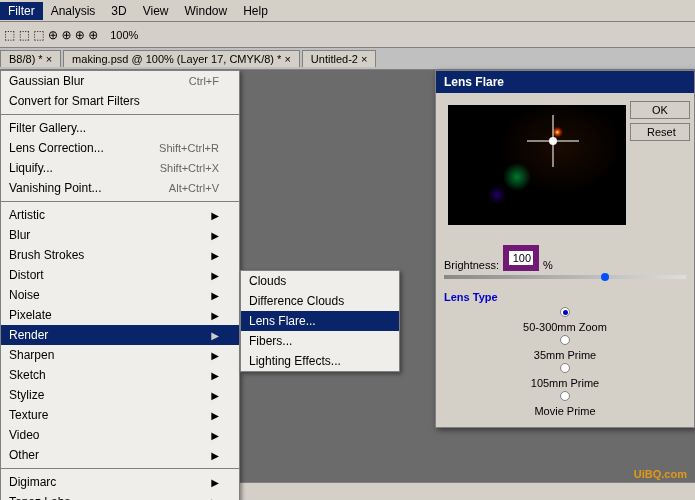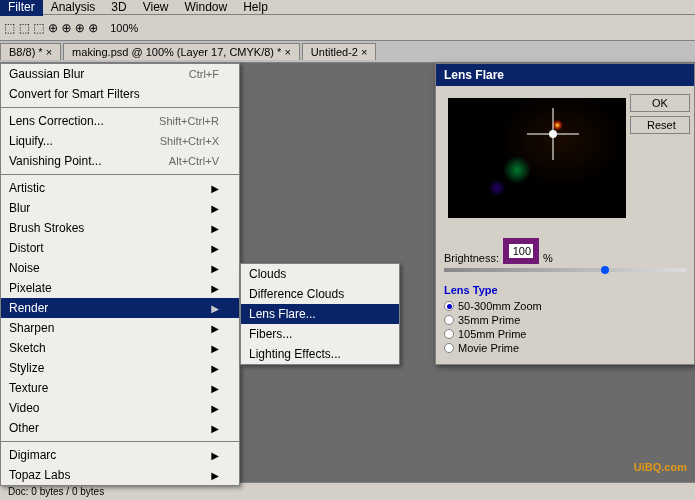--- a/index.html
+++ b/index.html
@@ -1,19 +1,19 @@
 <!DOCTYPE html>
 <html><head>
   <meta charset="utf-8">
   <style>
     * { margin: 0; padding: 0; box-sizing: border-box; }
     body { width: 695px; height: 500px; background: #6b6b6b; font-family: 'Segoe UI', Arial, sans-serif; font-size: 12px; overflow: hidden; position: relative; }
 
     
-    .menu-bar { background: #d4d0c8; height: 15px; display: flex; align-items: center; border-bottom: 1px solid #808080; }
+    .menu-bar { background: #d4d0c8; height: 22px; display: flex; align-items: center; border-bottom: 1px solid #808080; }
     .menu-item { padding: 2px 8px; cursor: pointer; white-space: nowrap; }
     .menu-item:hover, .menu-item.active { background: #0a246a; color: white; }
 
     
     .toolbar { background: #d4d0c8; height: 26px; display: flex; align-items: center; padding: 0 4px; border-bottom: 1px solid #808080; gap: 4px; }
 
     
     .tab-bar { background: #c0c0c0; height: 22px; display: flex; align-items: center; border-bottom: 1px solid #808080; }
     .tab { background: #d4d0c8; border: 1px solid #808080; border-bottom: none; padding: 2px 8px; font-size: 11px; cursor: pointer; white-space: nowrap; margin-right: 2px; }
 
@@ -40,21 +40,21 @@
     .dialog-controls { padding: 4px 8px; }
     .dialog-btn { background: #d4d0c8; border: 1px solid #808080; padding: 2px 16px; font-size: 11px; cursor: pointer; margin-bottom: 4px; width: 60px; }
     .brightness-row { display: flex; align-items: flex-end; gap: 4px; margin: 4px 0; }
     .brightness-label { font-size: 11px; }
     .brightness-input { width: 36px; border: 6px solid #701a75; padding: 1px 2px; font-size: 11px; text-align: right; }
     .brightness-pct { font-size: 11px; }
     .brightness-slider { width: 100%; height: 4px; background: linear-gradient(to right, #888, #ddd); margin: 4px 0; position: relative; }
     .brightness-thumb { width: 8px; height: 8px; background: #0050ff; border-radius: 50%; position: absolute; top: -2px; left: 65%; }
     .lens-type-section { padding: 4px 8px 8px; }
     .lens-type-title { color: #0000cc; font-size: 11px; font-weight: bold; margin-bottom: 4px; }
-    .radio-option { display: flex; align-items: center; gap: 4px; font-size: 11px; margin-bottom: 2px; }
+    .radio-option { display: flex; align-items: center; gap: 4px; font-size: 11px; margin-bottom: 2px; flex-direction: column; }
     .radio-circle { width: 10px; height: 10px; border-radius: 50%; border: 1px solid #808080; background: #fff; display: flex; align-items: center; justify-content: center; }
     .radio-circle.selected::after { content: ''; width: 5px; height: 5px; background: #0000cc; border-radius: 50%; display: block; }
 
     
     .bottom-bar { position: absolute; bottom: 0; left: 0; right: 0; height: 18px; background: #d4d0c8; border-top: 1px solid #808080; display: flex; align-items: center; padding: 0 8px; font-size: 10px; }
 
     
     .lens-preview-svg { width: 100%; height: 100%; }
 
     
@@ -88,20 +88,23 @@
   <div class="dropdown-menu">
     <div class="dropdown-item">
       <span>Gaussian Blur</span>
       <span class="shortcut">Ctrl+F</span>
     </div>
     <div class="dropdown-item">
       <span>Convert for Smart Filters</span>
     </div>
     <div class="dropdown-separator"></div>
     <div class="dropdown-item">
+      <span>Filter Gallery...</span>
+    </div>
+    <div class="dropdown-item">
       <span>Lens Correction...</span>
       <span class="shortcut">Shift+Ctrl+R</span>
     </div>
     <div class="dropdown-item">
       <span>Liquify...</span>
       <span class="shortcut">Shift+Ctrl+X</span>
     </div>
     <div class="dropdown-item">
       <span>Vanishing Point...</span>
       <span class="shortcut">Alt+Ctrl+V</span>

